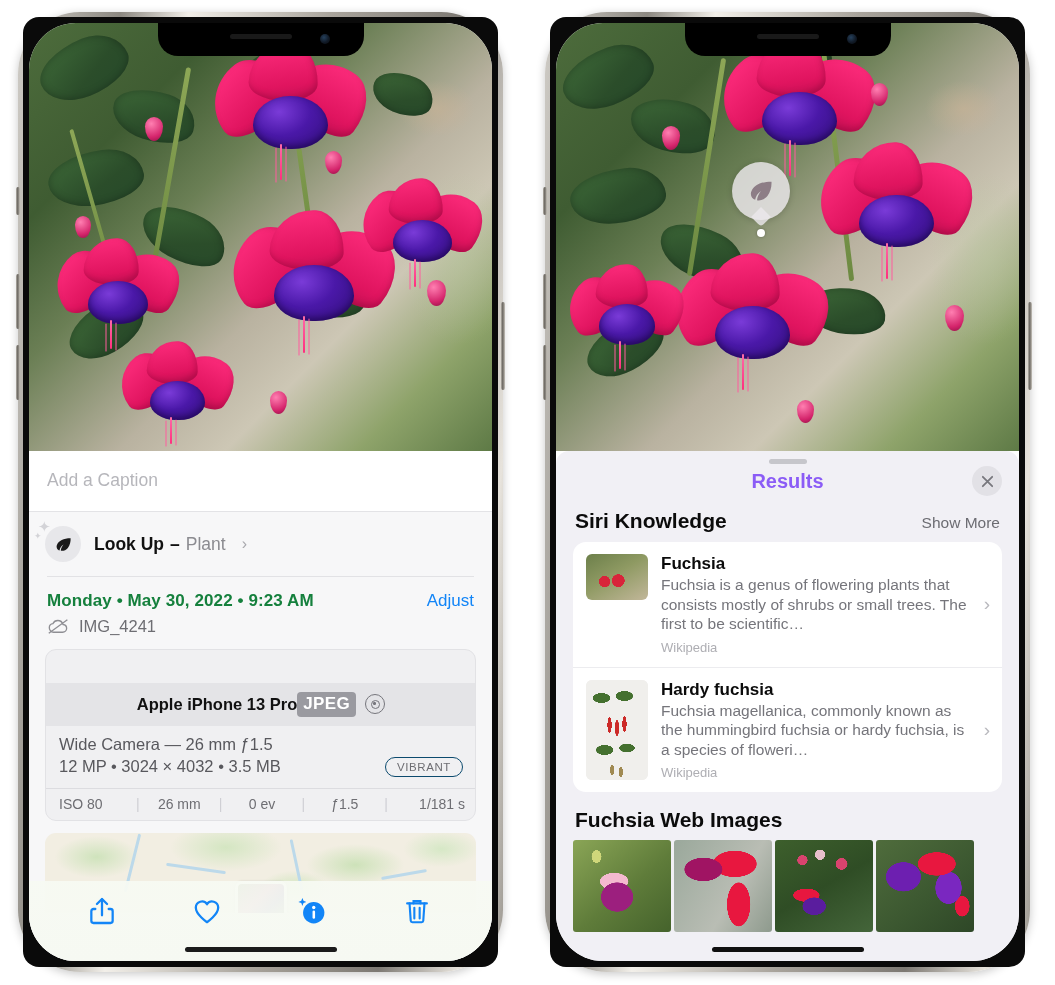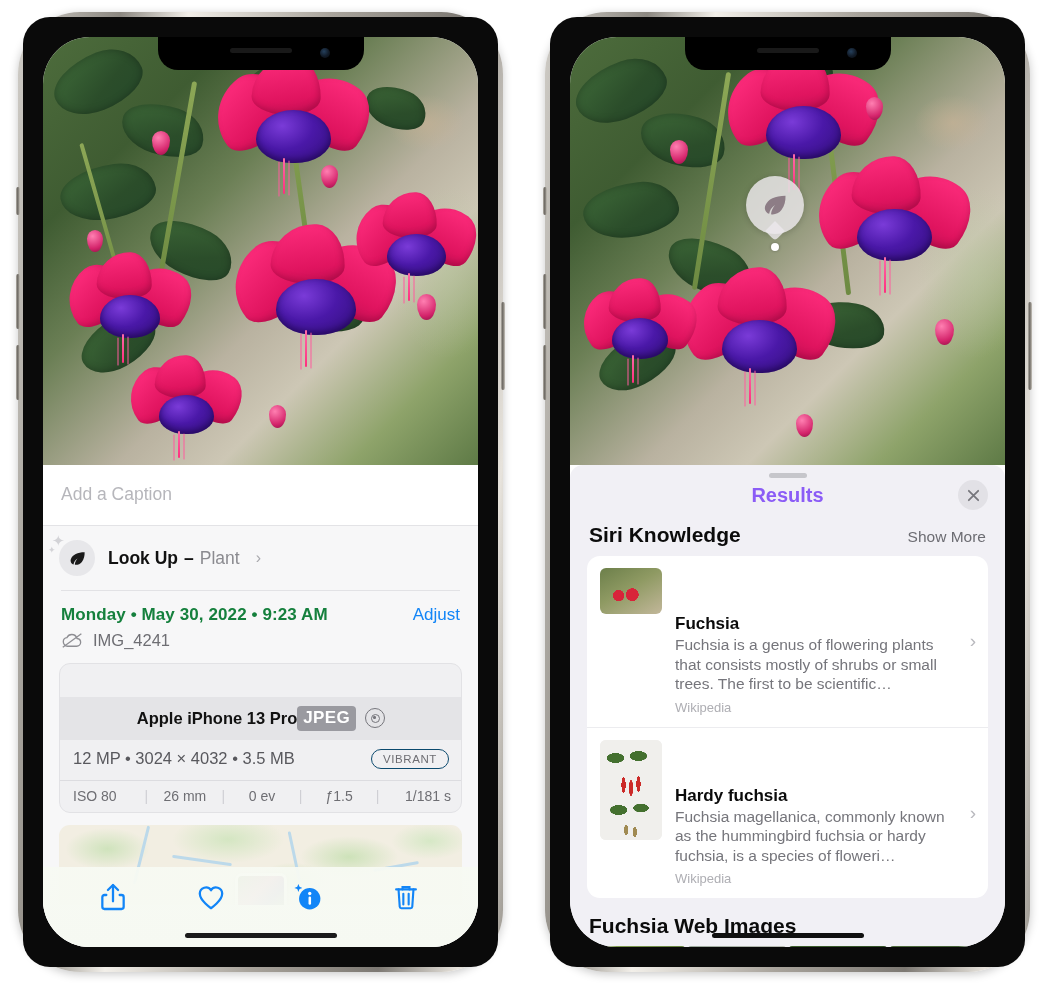--- a/index.html
+++ b/index.html
@@ -15,23 +15,23 @@
   .phone {
     position: absolute;
     border-radius: 62px;
     background: linear-gradient(95deg,#cfccc6 0%,#8c8881 18%,#f2efe9 30%,#a9a49c 55%,#7d7973 78%,#e7e3dc 92%,#9b9790 100%);
     padding: 5px;
     box-shadow: 0 2px 10px rgba(0,0,0,.22);
   }
   .phone-inner {
     position: relative;
     width: 100%; height: 100%;
-    border-radius: 27px;
+    border-radius: 16px;
     background: #0a0a0a;
-    padding: 20px;
+    padding: 6px;
   }
   .screen {
     position: relative;
     width: 100%; height: 100%;
     border-radius: 47px;
     overflow: hidden;
     background: #fff;
   }
   #phone-left  { left: 18px;  top: 12px; width: 485px; height: 960px; }
   #phone-right { left: 545px; top: 12px; width: 485px; height: 960px; }
@@ -342,21 +342,21 @@
   }
   .kcard + .kcard { border-top: 0.5px solid #ececef; }
   .kthumb {
     flex: 0 0 auto;
     border-radius: 6px;
     overflow: hidden;
     position: relative;
   }
   .kthumb.t1 { width: 62px; height: 46px; }
   .kthumb.t2 { width: 62px; height: 100px; background:#efeeec;}
-  .ktext { flex: 1; min-width: 0; margin-top: 46px; }
+  .ktext { flex: 1; min-width: 0; }
   .ktitle { font-size: 17px; font-weight: 700; color: #0b0b0b; margin-bottom: 1px; }
   .kdesc { font-size: 15.5px; color: #75757b; line-height: 1.26; }
   .ksrc { font-size: 13px; color: #aeaeb3; margin-top: 6px; }
   .kchev { color: #b9b9be; font-size: 19px; align-self: center; padding-left: 4px; }
 
   .web-title { font-size: 21px; font-weight: 700; color: #0b0b0b; padding: 16px 19px 8px 19px; }
   .web-strip { display: flex; gap: 3px; padding: 0 17px; }
   .wthumb { width: 98px; height: 92px; border-radius: 3px; overflow: hidden; position: relative; }
 
   
@@ -473,20 +473,21 @@
             <div class="exif-head">
               <span class="exif-title">Apple iPhone 13 Pro</span>
               <span class="exif-head-right">
                 <span class="jpeg-tag">JPEG</span>
                 <span class="raw-icon">
                     <i></i>
                   </span>
               </span>
             </div>
             <div class="exif-body">
+              <div class="exif-line">Wide Camera — 26 mm ƒ1.5</div>
               <div class="exif-line exif-line2">
                 <span>12 MP • 3024 × 4032 • 3.5 MB</span>
                 <span class="vibrant-tag">VIBRANT</span>
               </div>
             </div>
             <div class="exif-foot">
               <span class="val">ISO 80</span>
               <span class="bar">|</span>
               <span class="val">26 mm</span>
               <span class="bar">|</span>

